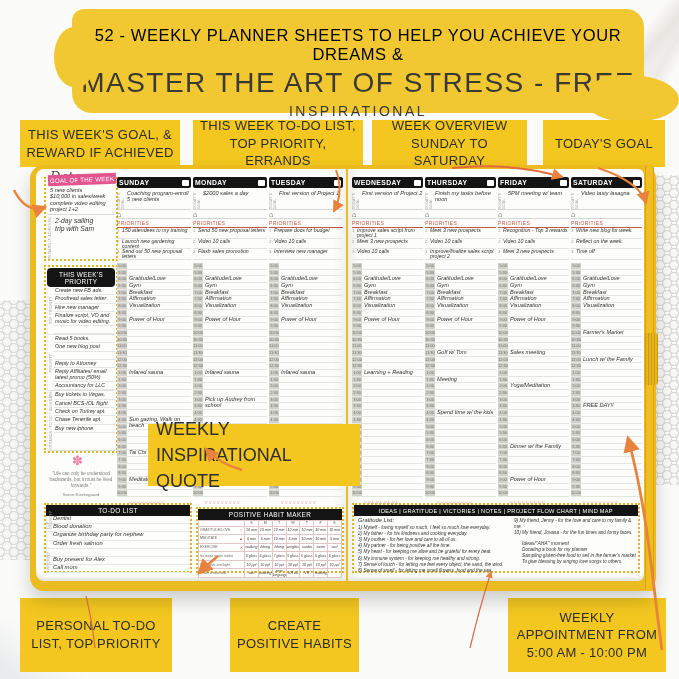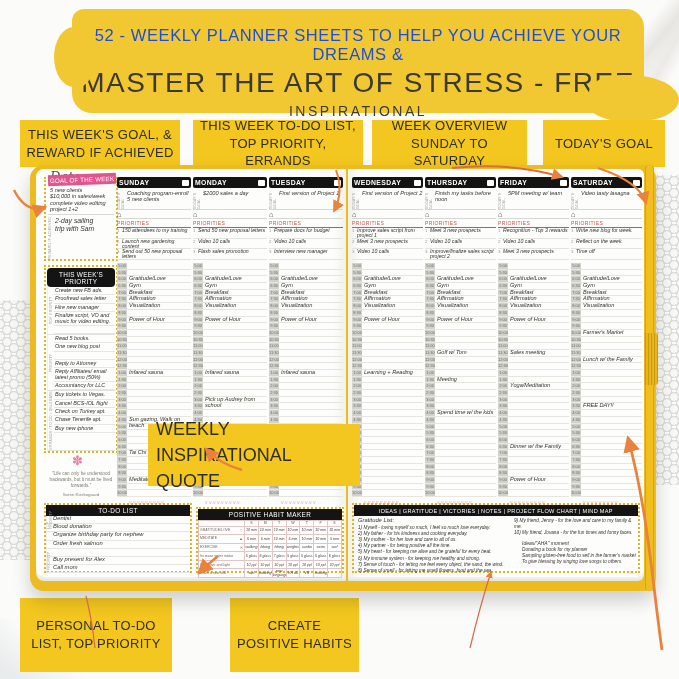--- a/index.html
+++ b/index.html
@@ -19,21 +19,21 @@
   .marble-b{position:absolute;left:0;bottom:0;width:90px;height:60px;
       background:linear-gradient(40deg,#e9ecec 10%,rgba(0,0,0,0) 55%);}
 
   
   .title-band{position:absolute;left:72px;top:9px;width:572px;height:104px;background:#F2C832;
       border-radius:12px 18px 14px 20px;text-align:center;padding-top:17px;}
   .title-band:before{content:"";position:absolute;left:-18px;top:18px;width:40px;height:60px;
       background:#F2C832;border-radius:50% 20% 40% 50%;}
   .title-band:after{content:"";position:absolute;right:-35px;bottom:-8px;width:90px;height:46px;
       background:#F2C832;border-radius:40% 60% 50% 40%;}
-  .t1{font-size:16.5px;letter-spacing:.6px;color:#1d4ed8;}
+  .t1{font-size:16.5px;letter-spacing:.6px;color:#000000;}
   .t2{font-size:28px;letter-spacing:1.5px;color:#3a3a33;margin-top:3px;}
   .t3{font-size:14px;letter-spacing:2.5px;color:#3a3a33;margin-top:4px;}
 
   
   .co{position:absolute;background:#F3C71F;color:#2e2e28;display:flex;align-items:center;
       justify-content:center;text-align:center;font-size:13px;letter-spacing:.3px;
       line-height:1.35;padding:4px 6px;}
   .co-t{top:120px;height:47px;}
   .co-b{top:598px;height:74px;}
   .quote-co{position:absolute;left:148px;top:424px;width:212px;height:62px;background:#F3C71F;
@@ -1564,20 +1564,21 @@
           <div class="pageno">21</div>
         </div>
       </div>
     </div>
   </div>
 
   <div class="quote-co">WEEKLY INSPIRATIONAL QUOTE</div>
 
   <div class="co co-b" style="left:20px;width:152px;">PERSONAL TO-DO LIST, TOP PRIORITY</div>
   <div class="co co-b" style="left:186px;width:129px;margin-left:44px;">CREATE POSITIVE HABITS</div>
+  <div class="co co-b" style="left:508px;width:158px;">WEEKLY APPOINTMENT FROM 5:00 AM - 10:00 PM</div>
 
   <svg class="arrows" width="679" height="679">
     <defs>
       <marker id="ah" markerWidth="7" markerHeight="7" refX="5" refY="3" orient="auto">
         <path d="M0,0 L6,3 L0,6 z" fill="#E8823C"></path>
       </marker>
     </defs>
     <path d="M14,190 Q26,214 45,207" stroke="#E8823C" stroke-width="2.4" fill="none" marker-end="url(#ah)"></path>
     <path d="M336,170 Q344,192 334,211" stroke="#E8823C" stroke-width="2" fill="none" marker-end="url(#ah)"></path>
     <path d="M452,168 Q512,162 562,177" stroke="#E06A3A" stroke-width="2" fill="none" marker-end="url(#ah)"></path>

